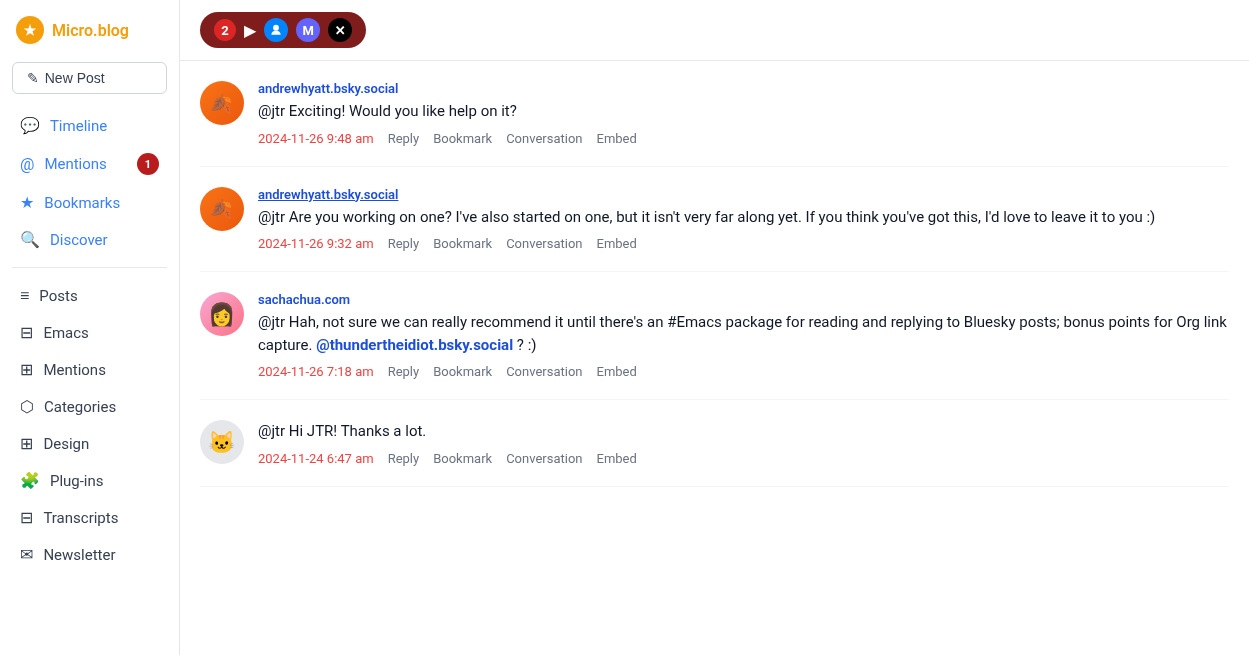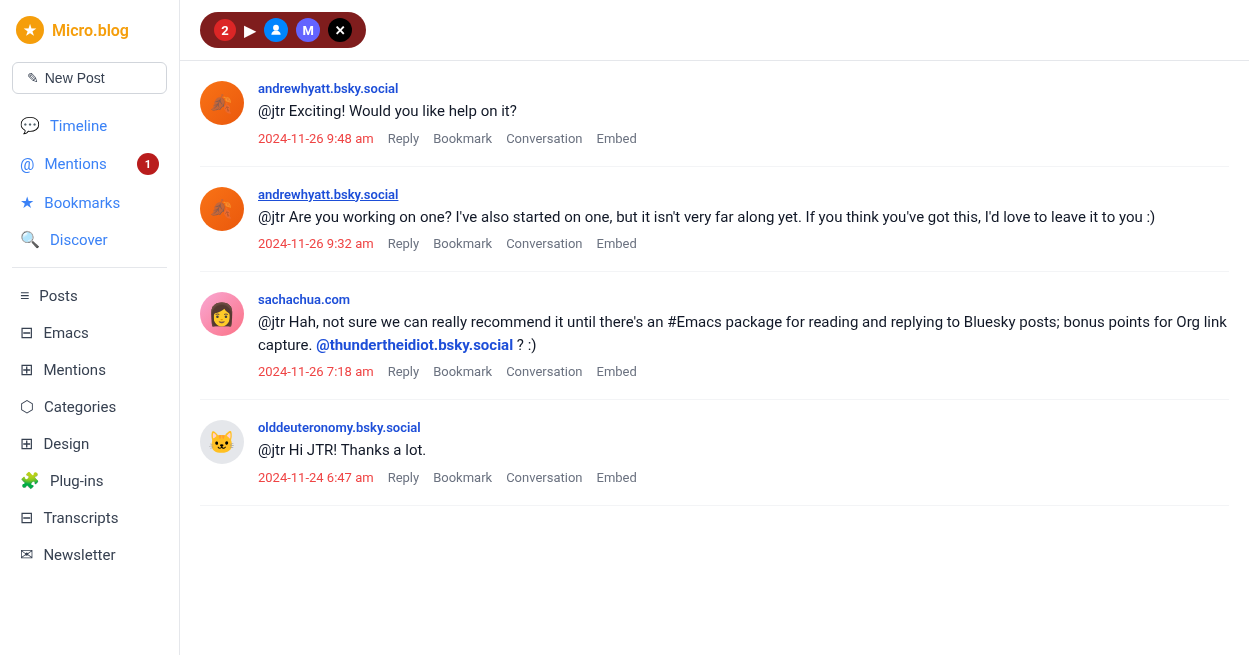--- a/index.html
+++ b/index.html
@@ -344,21 +344,20 @@
           <span class="post-meta-action">Bookmark</span>
           <span class="post-meta-action">Conversation</span>
           <span class="post-meta-action">Embed</span>
         </div>
       </div>
     </div>
 
     <div class="post-item">
       <div class="avatar" style="background:#e5e7eb;font-size:22px;">🐱</div>
       <div class="post-content">
-        <a class="post-author" href="#">olddeuteronomy.bsky.social</a>
         <div class="post-text">
           <span class="mention">@jtr</span>
           <span> Hi JTR! Thanks a lot.</span>
         </div>
         <div class="post-meta">
           <span class="post-meta-date">2024-11-24 6:47 am</span>
           <span class="post-meta-action">Reply</span>
           <span class="post-meta-action">Bookmark</span>
           <span class="post-meta-action">Conversation</span>
           <span class="post-meta-action">Embed</span>

